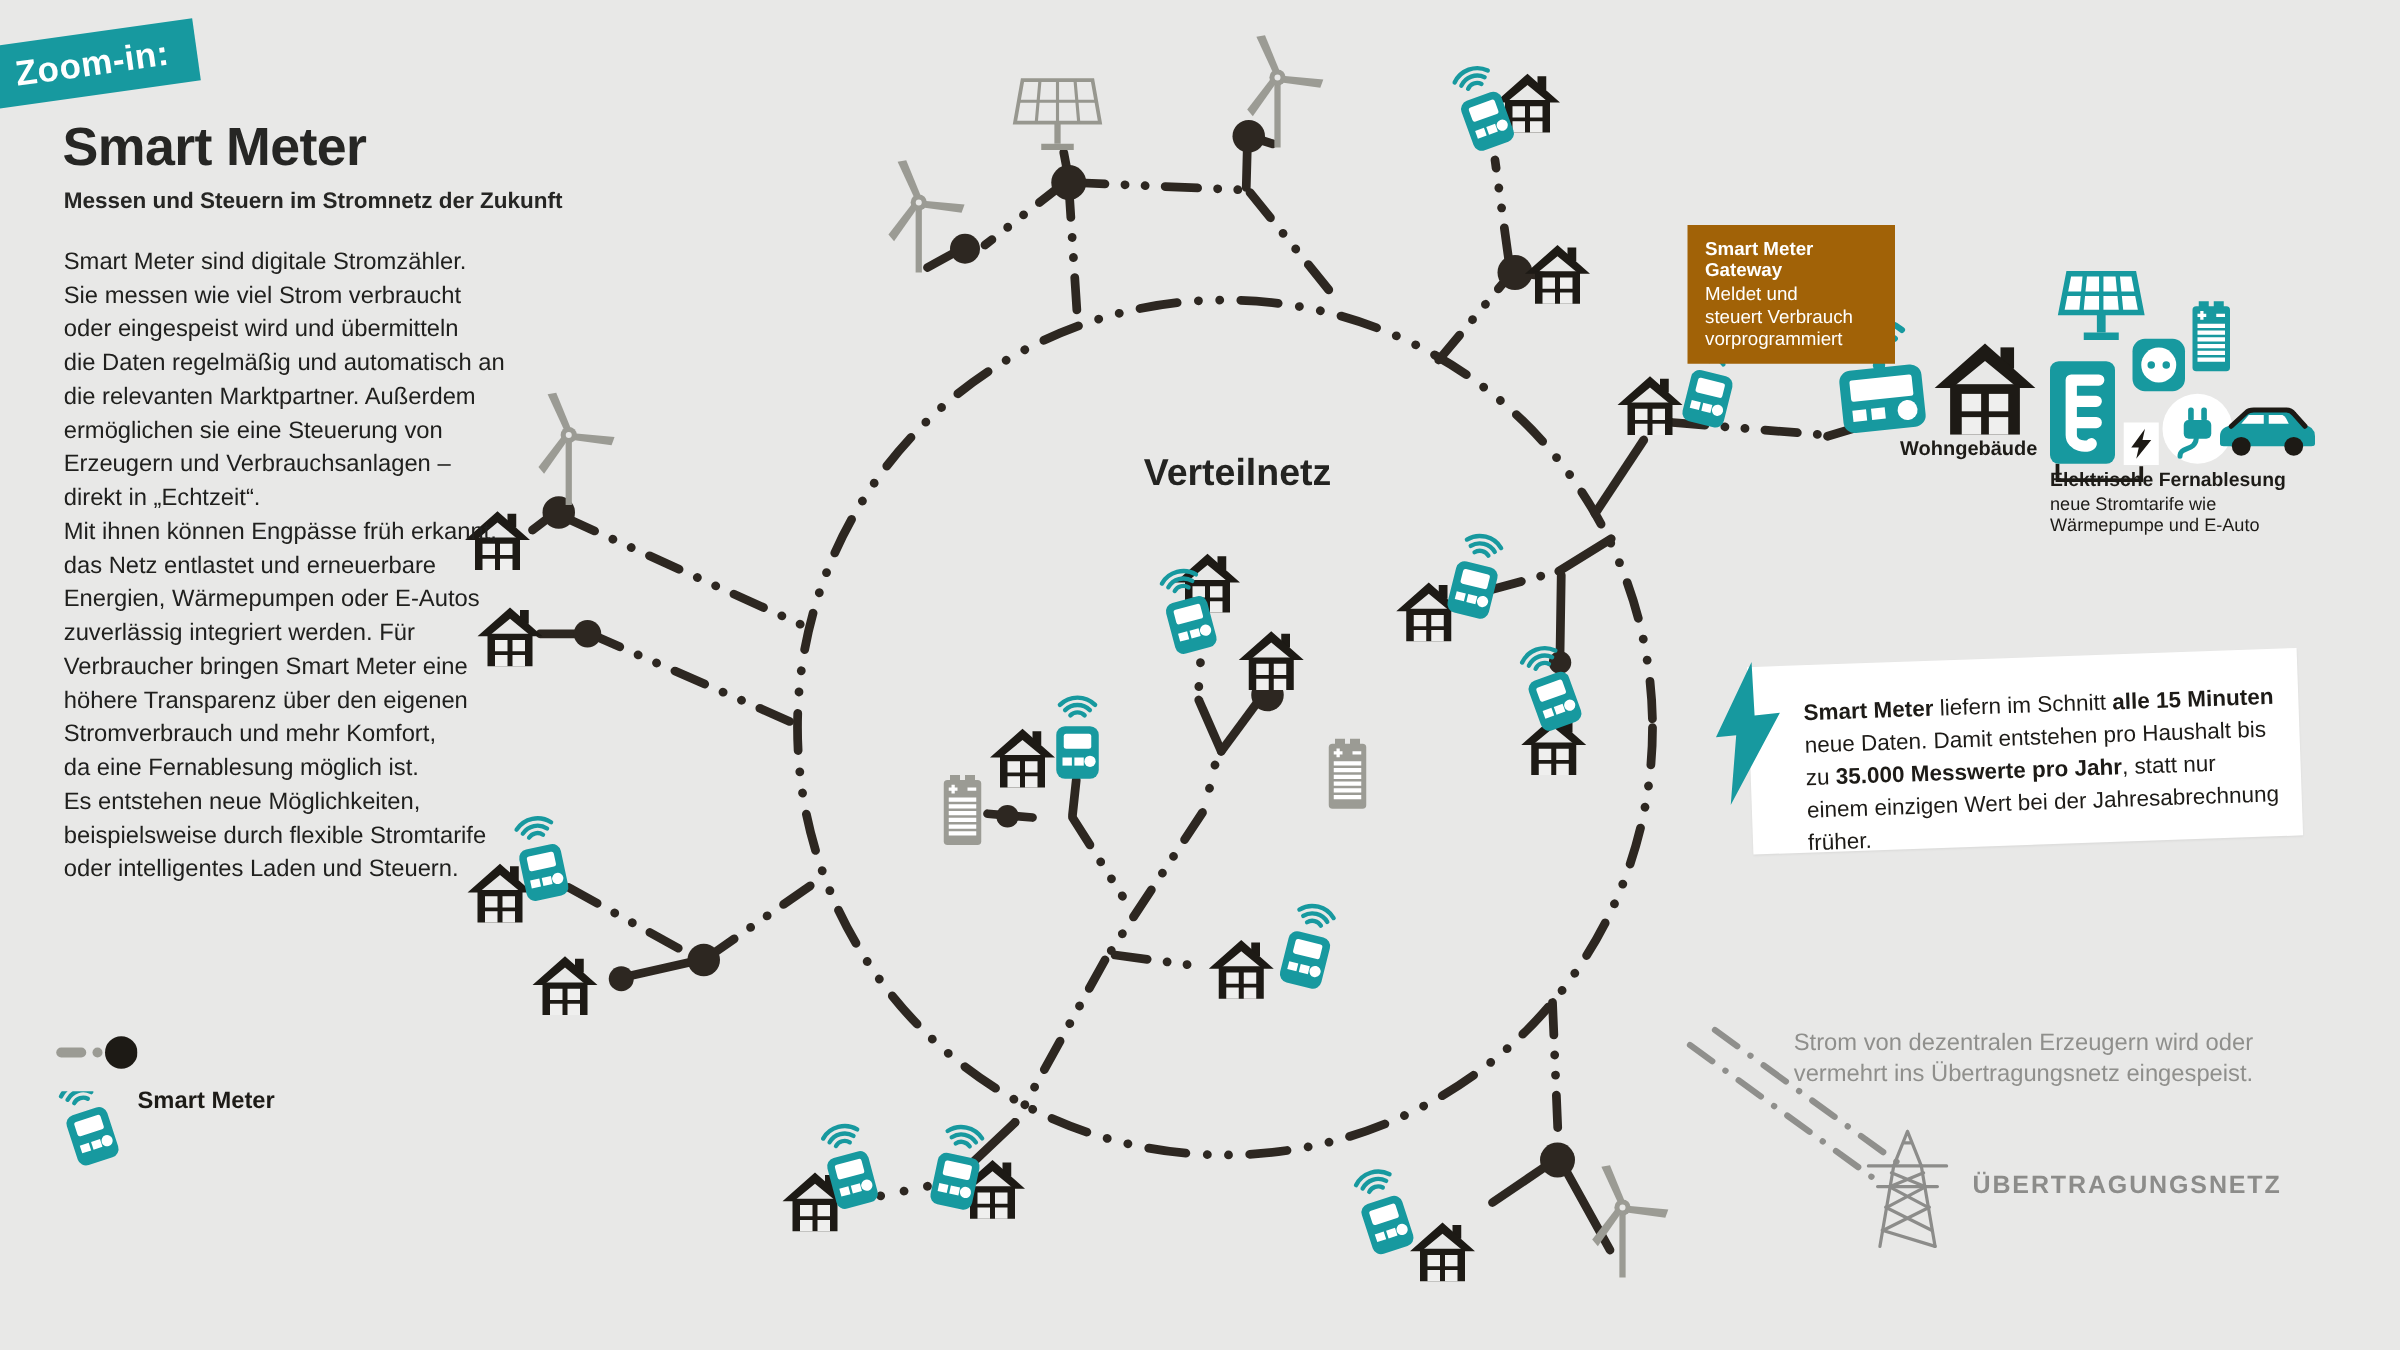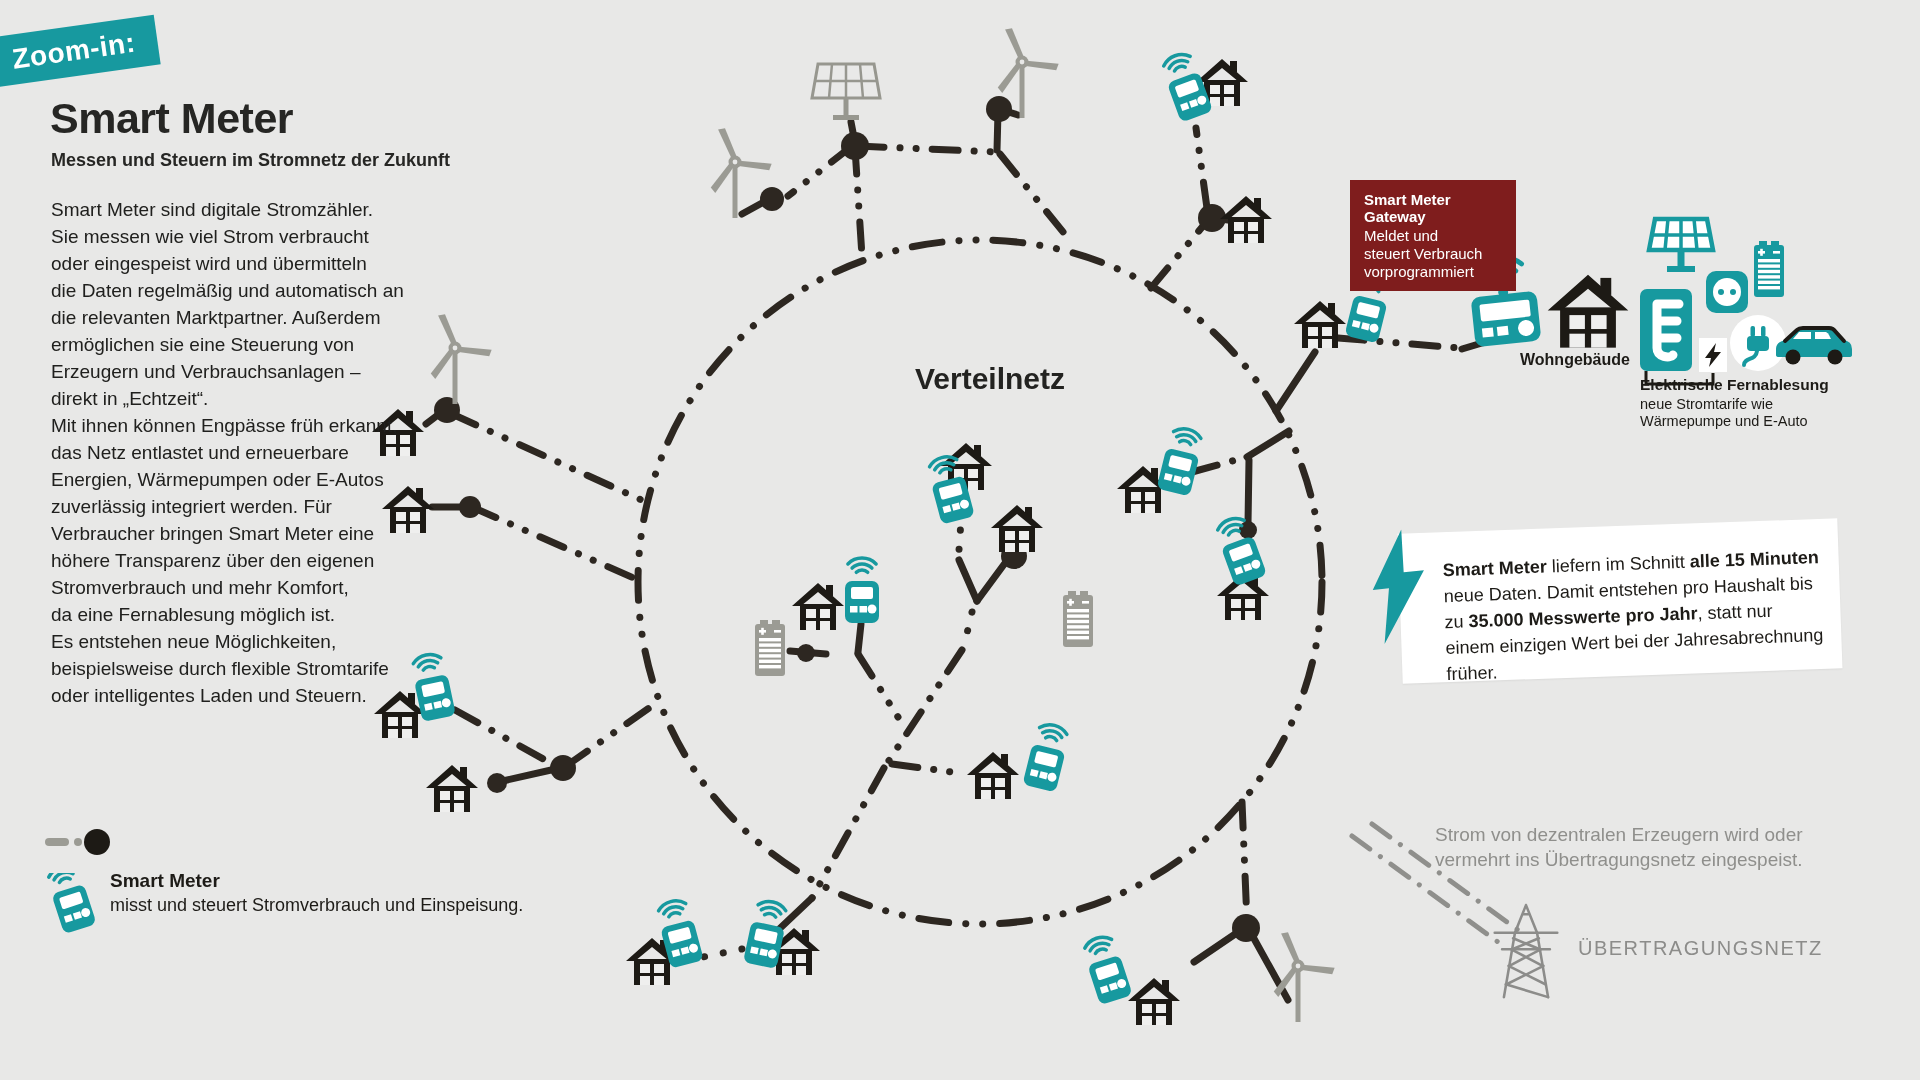--- a/index.html
+++ b/index.html
@@ -13,21 +13,21 @@
   
   .title{left:50px;top:94px;font-size:43px;font-weight:800;letter-spacing:-.5px;color:#262624}
   .subtitle{left:51px;top:150px;font-size:18px;font-weight:700;color:#262624}
   .para{left:51px;width:370px;font-size:19px;line-height:27px;color:#20201e}
   .p1{top:196px}
   .p2{top:412px}
   .preline{white-space:pre-line}
   
   .vnetz{left:870px;top:362px;width:240px;text-align:center;font-size:30px;font-weight:800;color:#232321}
   
-  .gwbox{left:1350px;top:180px;width:166px;background:#7f1d1d;color:#fff;
+  .gwbox{left:1350px;top:180px;width:166px;background:#a16207;color:#fff;
          padding:11px 12px 10px 14px;box-sizing:border-box}
   .gwbox .t{font-weight:700;font-size:15px;margin-bottom:2px}
   .gwbox .b{font-size:15px;line-height:18px;font-weight:400}
   
   .wohn{left:1520px;top:351px;width:140px;font-weight:700;font-size:16px;color:#1d1b17}
   .elek{left:1640px;top:376px;width:230px;color:#1d1b17}
   .elek .t{font-weight:700;font-size:15.5px;margin-bottom:2px}
   .elek .b{font-size:14.5px;line-height:17px}
   
   .callout-box{left:1400px;top:526px;width:440px;height:150px;background:#fff;transform:rotate(-2deg);
@@ -36,21 +36,21 @@
   .bold{font-weight:700}
   .bolt-wrap{left:1372px;top:530px;transform:rotate(-6deg)}
   
   .legend{left:44px;top:824px}
   .lg-item{display:flex;margin-bottom:13px}
   .lg-sym{width:66px;flex:0 0 66px;display:flex;align-items:flex-start;justify-content:flex-start;padding-top:3px}
   .lg-txt .t{font-weight:700;font-size:19px;color:#1d1b17}
   .lg-txt .d{font-size:18px;color:#1d1b17;margin-top:3px}
   
   .trans-note{left:1435px;top:822px;font-size:19px;line-height:25px;color:#8f8f8c}
-  .trans-label{left:1578px;top:937px;font-size:20px;font-weight:400;letter-spacing:1.5px;color:#8c8c8a}
+  .trans-label{left:1578px;top:937px;font-size:20px;font-weight:700;letter-spacing:1.5px;color:#8c8c8a}
 </style>
 </head>
 <body>
 
 <div class="stage">
 
   <svg class="abs" style="left:0;top:0" width="1920" height="1080" viewBox="0 0 1920 1080">
     <defs>
       <g id="i-house">
         <rect x="8" y="-22" width="7" height="11" fill="#1d1a15"></rect>
@@ -351,21 +351,20 @@
             <rect x="-17" y="-21" width="34" height="42" rx="7" fill="#17999f"></rect>
             <rect x="-11" y="-15" width="22" height="12" rx="2" fill="#fff"></rect>
             <rect x="-12" y="4" width="7.5" height="6.5" fill="#fff"></rect>
             <rect x="-2.5" y="4" width="7.5" height="6.5" fill="#fff"></rect>
             <circle cx="10" cy="7" r="4.5" fill="#fff"></circle>
           </g>
         </svg>
       </div>
       <div class="lg-txt">
         <div class="t">Smart Meter</div>
-        <div class="d">misst und steuert Stromverbrauch und Einspeisung.</div>
       </div>
     </div>
   </div>
 
   <div class="abs trans-note preline">Strom von dezentralen Erzeugern wird oder
 vermehrt ins Übertragungsnetz eingespeist.</div>
   <div class="abs trans-label">ÜBERTRAGUNGSNETZ</div>
 
 </div>
 

